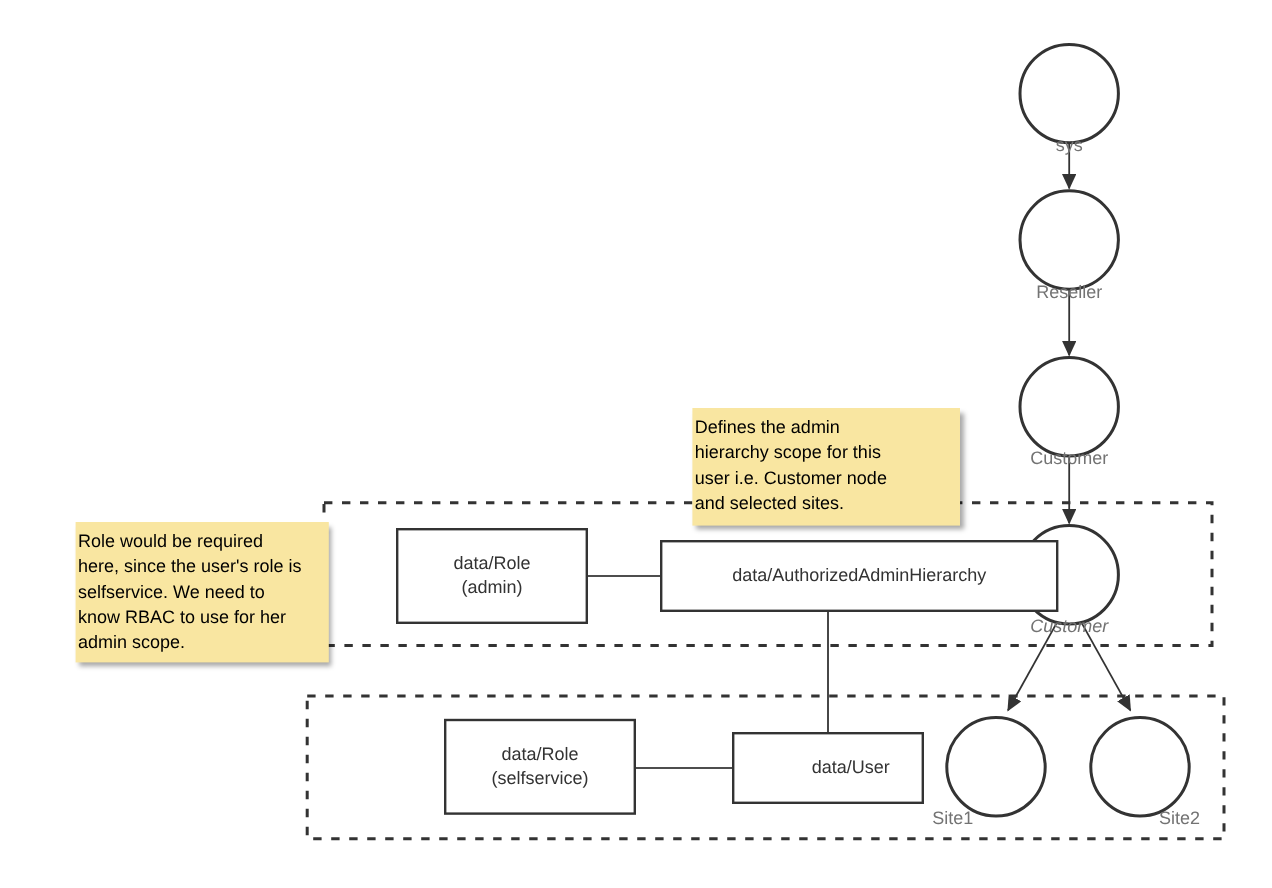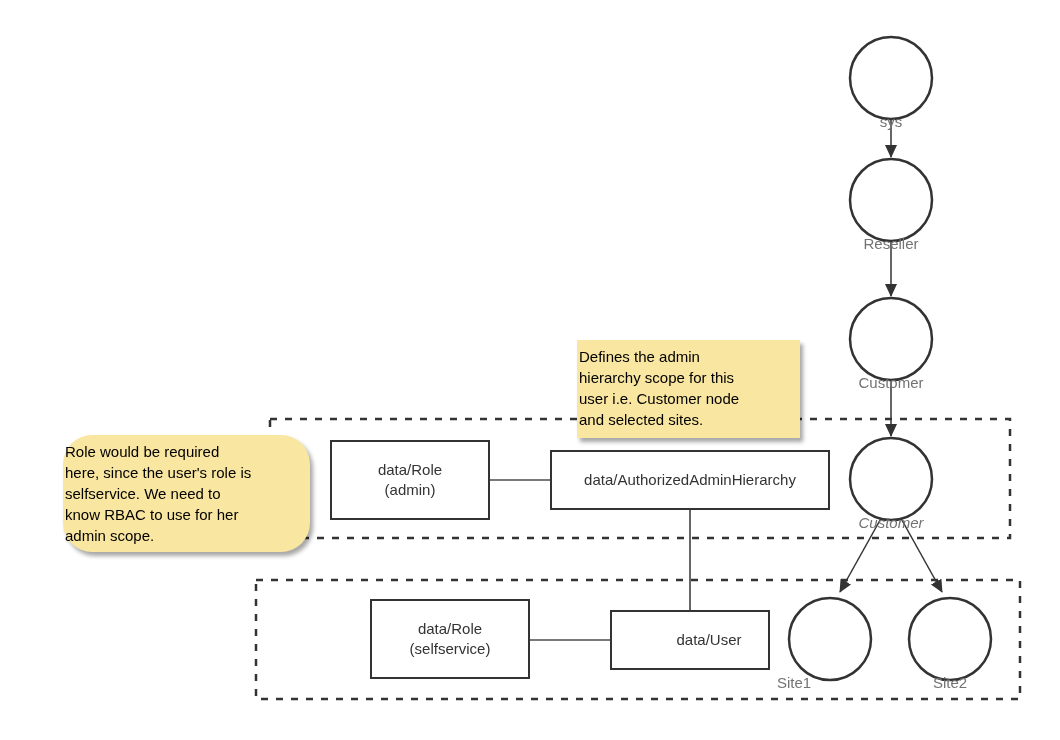--- a/index.html
+++ b/index.html
@@ -90,32 +90,32 @@
     <circle cx="891" cy="479" r="41" fill="#ffffff" stroke="#333333" stroke-width="2.5"></circle>
     <circle cx="830" cy="639" r="41" fill="#ffffff" stroke="#333333" stroke-width="2.5"></circle>
     <circle cx="950" cy="639" r="41" fill="#ffffff" stroke="#333333" stroke-width="2.5"></circle>
   </svg>
 
   <div class="node-label" style="left:841px; top:69px;">sys</div>
   <div class="node-label" style="left:841px; top:191px;">Reseller</div>
   <div class="node-label" style="left:841px; top:330px;">Customer</div>
   <div class="node-label" style="left:841px; top:470px;font-style:italic;">Customer</div>
   <div class="node-label" style="left:744px; top:630px;">Site1</div>
-  <div class="node-label" style="left:900px; top:630px;">Site2</div>
+  <div class="node-label" style="left:900px; top:630px;text-align:right;">Site2</div>
 
   <div class="shape-box" style="left:330px; top:440px; width:160px; height:80px;">data/Role
 (admin)</div>
-  <div class="shape-box" style="left:550px; top:450px; width:280px; height:60px;">data/AuthorizedAdminHierarchy</div>
+  <div class="shape-box" style="left:550px; top:450px; width:332px; height:60px;">data/AuthorizedAdminHierarchy</div>
   <div class="shape-box" style="left:370px; top:599px; width:160px; height:80px;">data/Role
 (selfservice)</div>
   <div class="shape-box" style="left:610px; top:610px; width:160px; height:60px;padding-left:38px;">data/User</div>
 
   <div class="sticky-note" style="left:577px; top:340px; width:223px; min-height:98px;">Defines the admin
 hierarchy scope for this
 user i.e. Customer node
 and selected sites.</div>
-  <div class="sticky-note" style="left:63px; top:435px; width:247px; min-height:112px;border-radius:29px;">Role would be required
+  <div class="sticky-note" style="left:63px; top:435px; width:211px; min-height:112px;">Role would be required
 here, since the user's role is
 selfservice. We need to
 know RBAC to use for her
 admin scope.</div>
 
 </div>
 
 </body></html>

